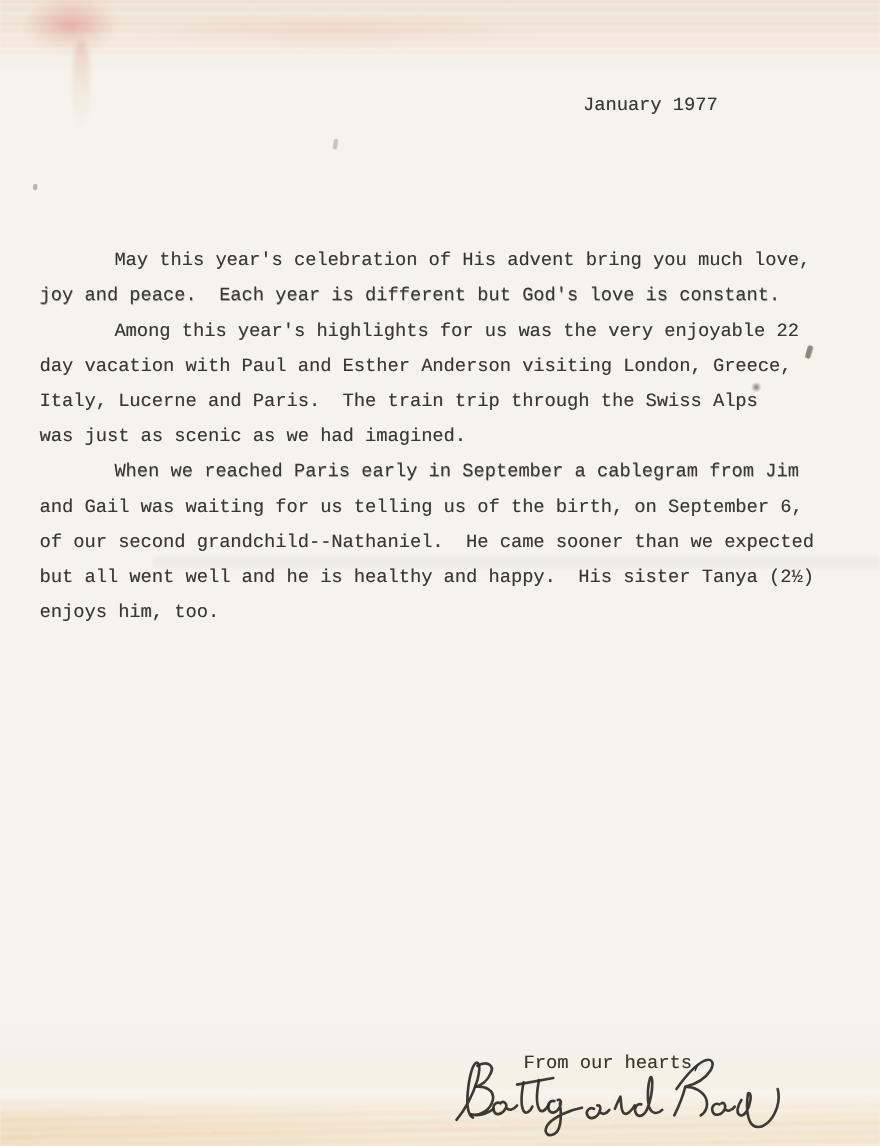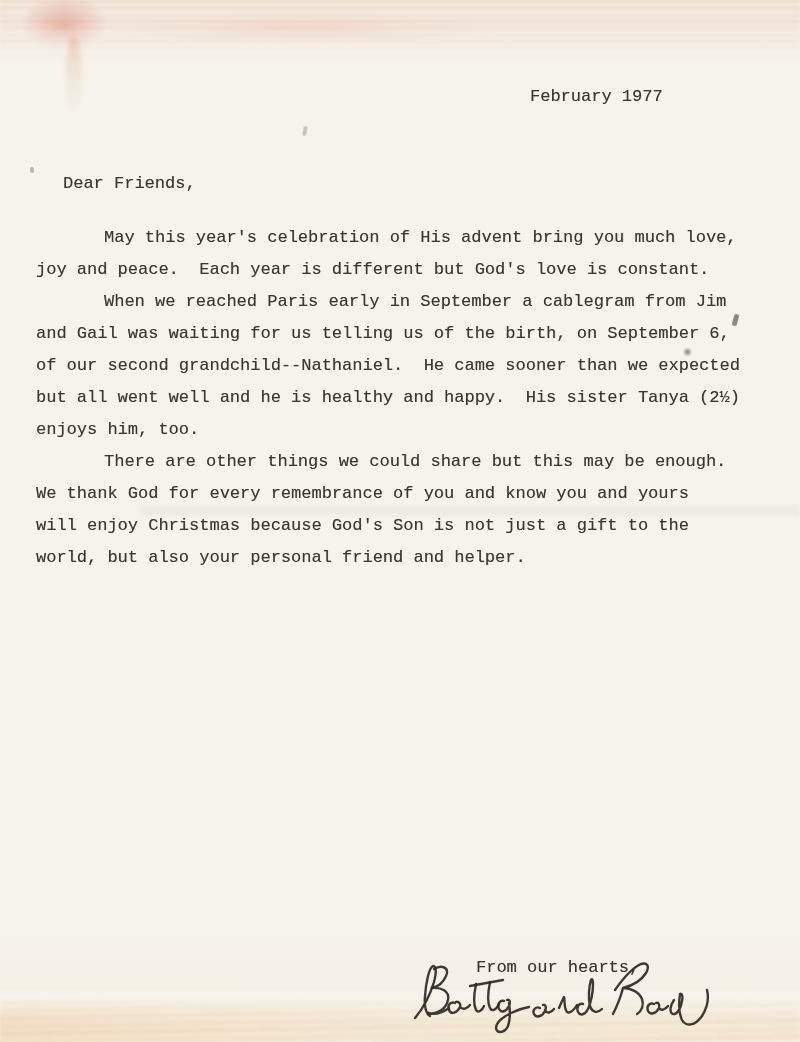--- a/index.html
+++ b/index.html
@@ -93,32 +93,31 @@
   <div class="stain-top-fade"></div>
   <div class="stain-drip"></div>
   <div class="scan-band"></div>
   <div class="stain-bottom"></div>
   <div class="stain-bottom-fade"></div>
   <div class="mark mark-tick"></div>
   <div class="mark mark-smudge"></div>
   <div class="mark mark-speck"></div>
   <div class="mark mark-faint"></div>
 
-  <div class="tw date-line">February 1977</div>
-  <div class="tw salutation">Dear Friends,</div>
+  <div class="tw date-line">January 1977</div>
 
   <div class="tw letter-body"><p class="para">May this year's celebration of His advent bring you much love,
-joy and peace.  Each year is different but God's love is constant.</p><p class="para">When we reached Paris early in September a cablegram from Jim
+joy and peace.  Each year is different but God's love is constant.</p><p class="para">Among this year's highlights for us was the very enjoyable 22
+day vacation with Paul and Esther Anderson visiting London, Greece,
+Italy, Lucerne and Paris.  The train trip through the Swiss Alps
+was just as scenic as we had imagined.</p><p class="para">When we reached Paris early in September a cablegram from Jim
 and Gail was waiting for us telling us of the birth, on September 6,
 of our second grandchild--Nathaniel.  He came sooner than we expected
 but all went well and he is healthy and happy.  His sister Tanya (2½)
-enjoys him, too.</p><p class="para">There are other things we could share but this may be enough.
-We thank God for every remembrance of you and know you and yours
-will enjoy Christmas because God's Son is not just a gift to the
-world, but also your personal friend and helper.</p></div>
+enjoys him, too.</p></div>
 
   <div class="tw closing">From our hearts,</div>
 
   <div class="signature">
     <span class="sr-only">Betty and Roy</span>
     <svg viewBox="0 0 300 80" aria-hidden="true">
 
       <path d="M3,62 C9,55 17,42 22,26 C24,18 25,10 21,10 C17,12 14,26 13,40 C12,50 14,58 18,60"></path>
       <path d="M22,13 C30,8 38,12 34,20 C31,27 25,31 20,32 C29,31 38,35 36,44 C34,53 25,59 16,57 C22,59 30,57 37,52"></path>
       <path d="M43,47 C39,45 35,49 37,54 C39,59 45,57 48,51 C49,48 47,45 44,46 M48,51 C51,54 55,53 58,49"></path>

